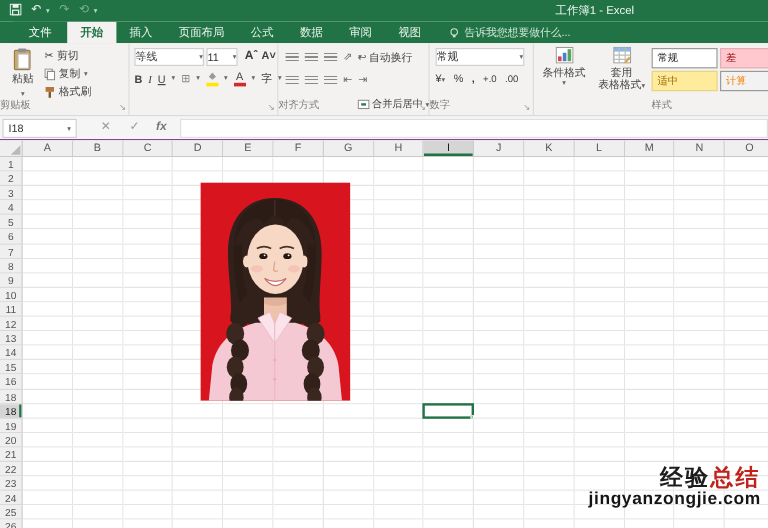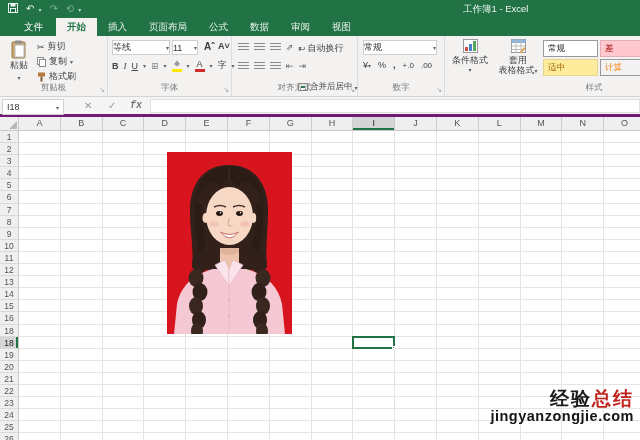--- a/index.html
+++ b/index.html
@@ -21,21 +21,21 @@
   .tab { color:#e8f3ec; font-size:9.5px; padding:8px 11px; display:flex; align-items:center; }
   .tab.file { background:var(--excel-green); color:#fff; padding:0 13px;margin-left:11px; }
   .tab.active { background:var(--ribbon-bg); color:var(--excel-green); font-weight:bold; }
   .tellme { display:flex; align-items:center; gap:4px; color:#cfe6d8; font-size:9px; padding-left:12px; }
   .bulb { width:9px; height:9px; }
 
   
   .ribbon { position:relative; height:61px; background:var(--ribbon-bg);
     border-bottom:1px solid #d4d4d4; overflow:hidden; font-size:9px; color:#444; }
   .grp { position:absolute; top:0; bottom:0; border-right:1px solid #ddd; }
-  .grp-label { position:absolute; bottom:2px; left:0; right:0; text-align:center;
+  .grp-label { position:absolute; bottom:2px; left:0; right:0; 
     font-size:8.5px; color:#7b7b7b; }
   .launcher { position:absolute; right:2px; bottom:2px; font-size:7px; color:#9a9a9a; }
   .caret { font-size:6px; color:#666; }
   .combo { background:#fff; border:1px solid #cfcfcf; height:15px; display:flex;
     align-items:center; padding:0 0; justify-content:space-between; color:#333; }
 
   .grp-clipboard { left:0; width:108px; }
   .paste { position:absolute; left:5px; top:3px; width:28px; height:52px; text-align:center; }
   .paste svg { display:block; margin:1px auto 0; }
   .clip-col { position:absolute; left:37px; top:3px; }
@@ -69,26 +69,26 @@
   .gallery { position:absolute; left:98px; top:4px; display:grid;
     grid-template-columns:55px 55px; grid-auto-rows:17px; gap:2px; }
   .gcellst { border:1px solid #c9c9c9; font-size:8.5px; display:flex; align-items:center;
     padding-left:4px; background:#fff; }
   .st-normal { background:#fff; border-color:#9a9a9a; color:#222; }
   .st-bad { background:var(--style-bad-bg); color:var(--style-bad-text); border-color:#e3aeb5; }
   .st-neutral { background:var(--style-neutral-bg); color:var(--style-neutral-text); border-color:#e6d48a; }
   .st-calc { background:#f2f2f2; color:var(--style-calc-text); border-color:#9a9a9a; }
 
   
-  .fbar { position:relative; height:20px; background:#f5f5f5; border-bottom:3px solid #701a75;padding-left:14px; }
+  .fbar { position:relative; height:20px; background:#f5f5f5; border-bottom:1px solid #701a75;padding-left:14px; }
   .namebox { position:absolute; left:2px; top:2px; width:62px; height:16px; background:#fff;
     border:1px solid #d0d0d0; font-size:9px; color:#333; display:flex; align-items:center;
     justify-content:space-between; padding:0 4px; }
   .fbtn { position:absolute; top:3px; font-size:10px; color:#9a9a9a; }
-  .fx { font-family:Liberation Mono, monospace; font-style:italic; font-weight:bold; color:#777; }
+  .fx { font-family:Liberation Sans, sans-serif; font-style:italic; font-weight:bold; color:#777; }
   .finput { position:absolute; left:150px; right:0; top:2px; bottom:1px; background:#fff;
     border:1px solid #e0e0e0; }
 
   
   .sheet { position:absolute; top:117px; left:0; right:0; bottom:0; background:#fff; overflow:hidden; }
   .colhdrs { display:flex; height:14px; border-bottom:1px solid #c9c9c9; background:#efefef; }
   .corner { flex:0 0 19px; border-right:1px solid #c9c9c9; position:relative; background:#efefef; }
   .corner:after { content:""; position:absolute; right:1px; bottom:1px; width:0; height:0;
     border-left:8px solid transparent; border-bottom:8px solid #b9b9b9; }
   .colh { flex:0 0 41.8px; font-size:9px; color:#555; text-align:center; line-height:13px;
@@ -142,20 +142,27 @@
 
   <div class="tabrow">
     <div class="tab file">文件</div>
     <div class="tab active">开始</div>
     <div class="tab">插入</div>
     <div class="tab">页面布局</div>
     <div class="tab">公式</div>
     <div class="tab">数据</div>
     <div class="tab">审阅</div>
     <div class="tab">视图</div>
+    <div class="tellme">
+      <svg class="bulb" viewBox="0 0 10 10">
+          <circle cx="5" cy="4" r="3" fill="none" stroke="#cfe6d8"></circle>
+          <rect x="3.8" y="7" width="2.4" height="2" fill="#cfe6d8"></rect>
+        </svg>
+      <span>告诉我您想要做什么...</span>
+    </div>
   </div>
 
   <div class="ribbon">
 
     <div class="grp grp-clipboard">
       <div class="paste">
         <svg width="16" height="19" viewBox="0 0 16 19">
           <rect x="1" y="2" width="13" height="16" rx="1" fill="#c9a96d" stroke="#9a7b44"></rect>
           <rect x="4" y="0.5" width="7" height="3" rx="1" fill="#8f8f8f"></rect>
           <rect x="4" y="5" width="9" height="12" fill="#fff" stroke="#bbb"></rect>
@@ -214,21 +221,20 @@
         </span>
           <span class="caret">▾</span>
         <span class="swatch">
           <span>A</span>
           <span class="bar" style="background:#d22b2b;"></span>
         </span>
           <span class="caret">▾</span>
         <span>字</span>
           <span class="caret">▾</span>
       </div>
-      <div class="grp-label">字体</div>
       <div class="launcher">↘</div>
     </div>
 
     <div class="grp grp-align">
       <div class="al-row" style="left:6px; top:6px;">
         <span class="al-ic"></span>
         <span class="al-ic"></span>
         <span class="al-ic"></span>
         <span style="color:#6a6a6a;">⇗</span>
           <span class="caret">▾</span>

